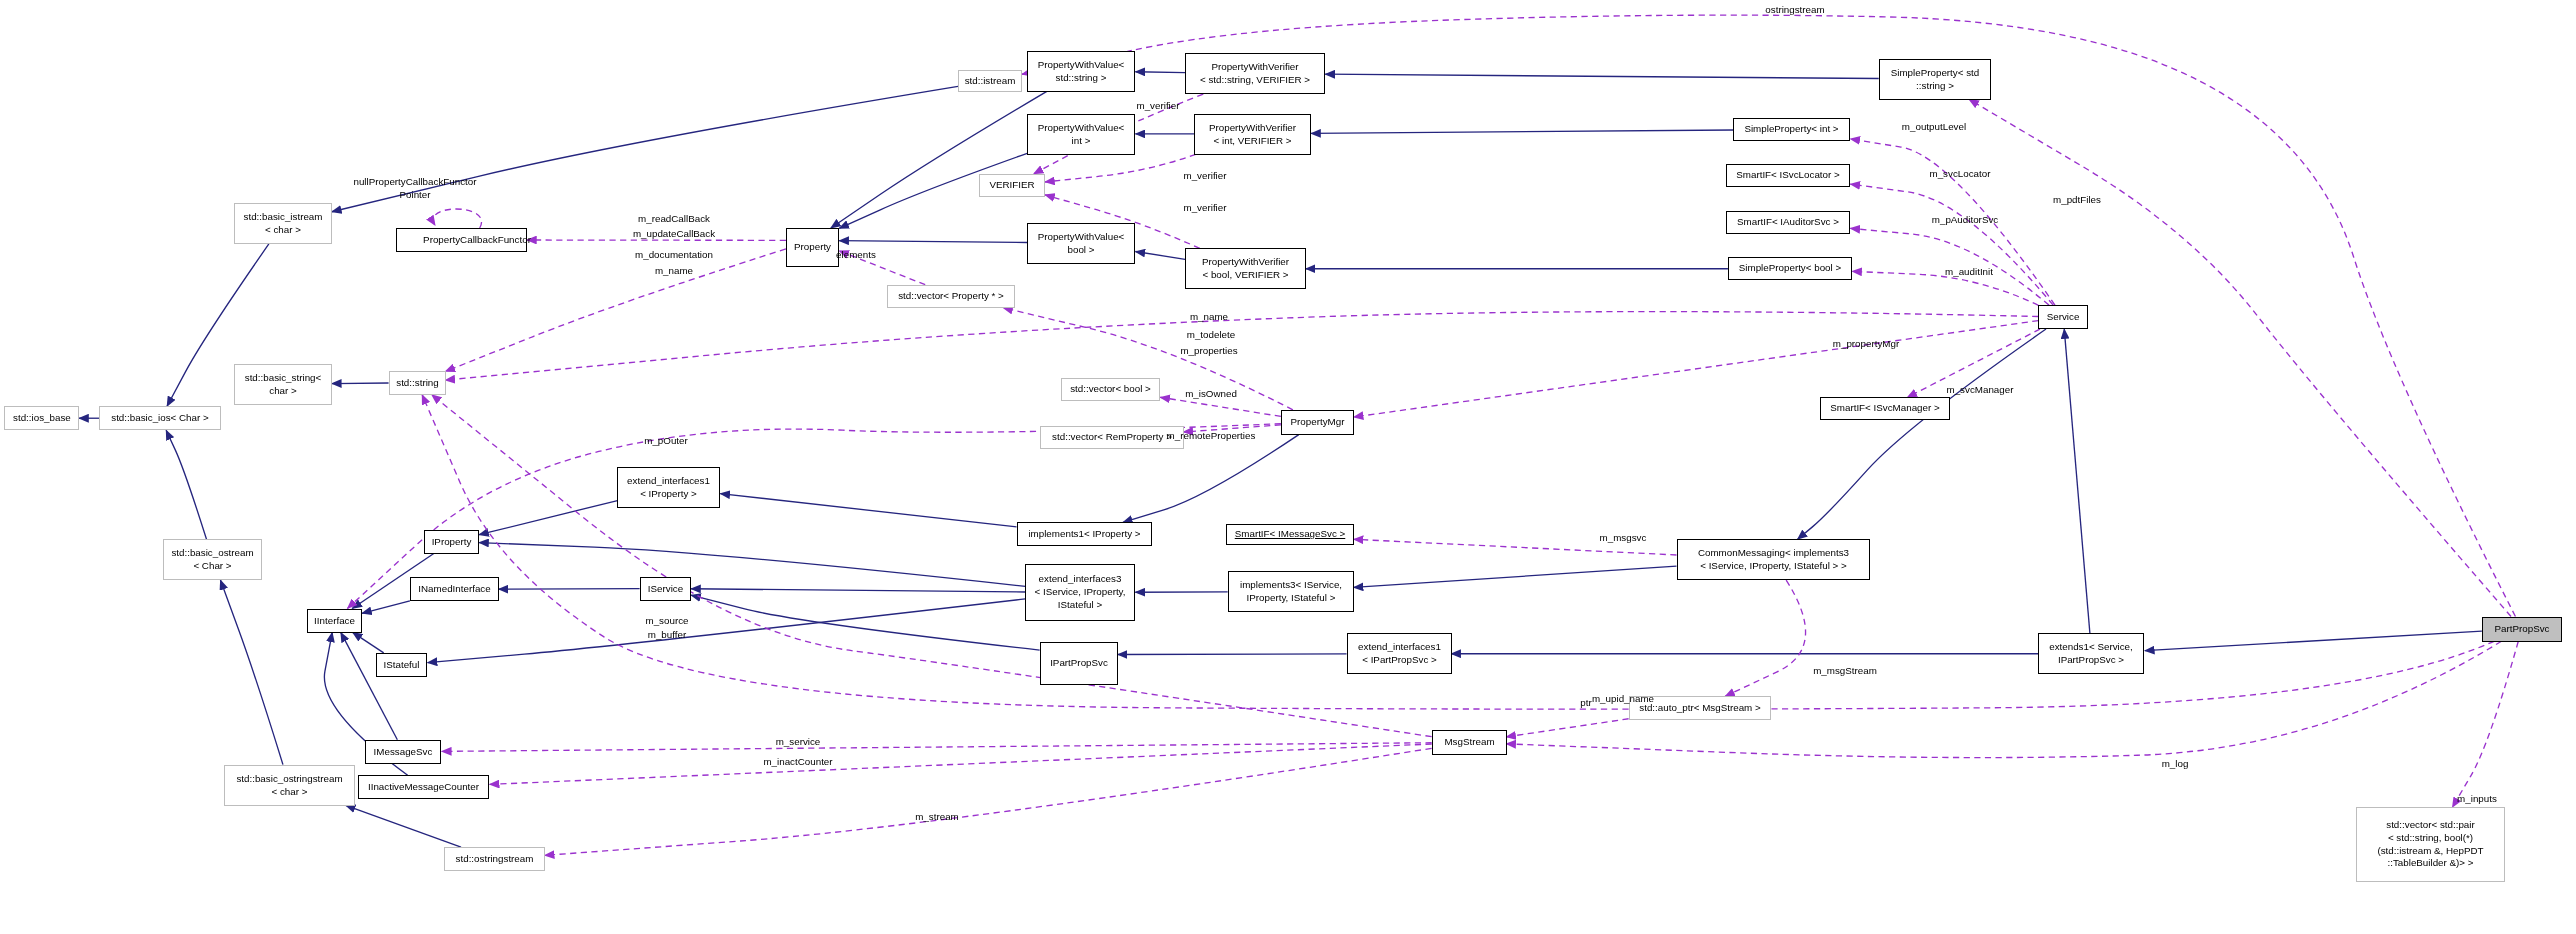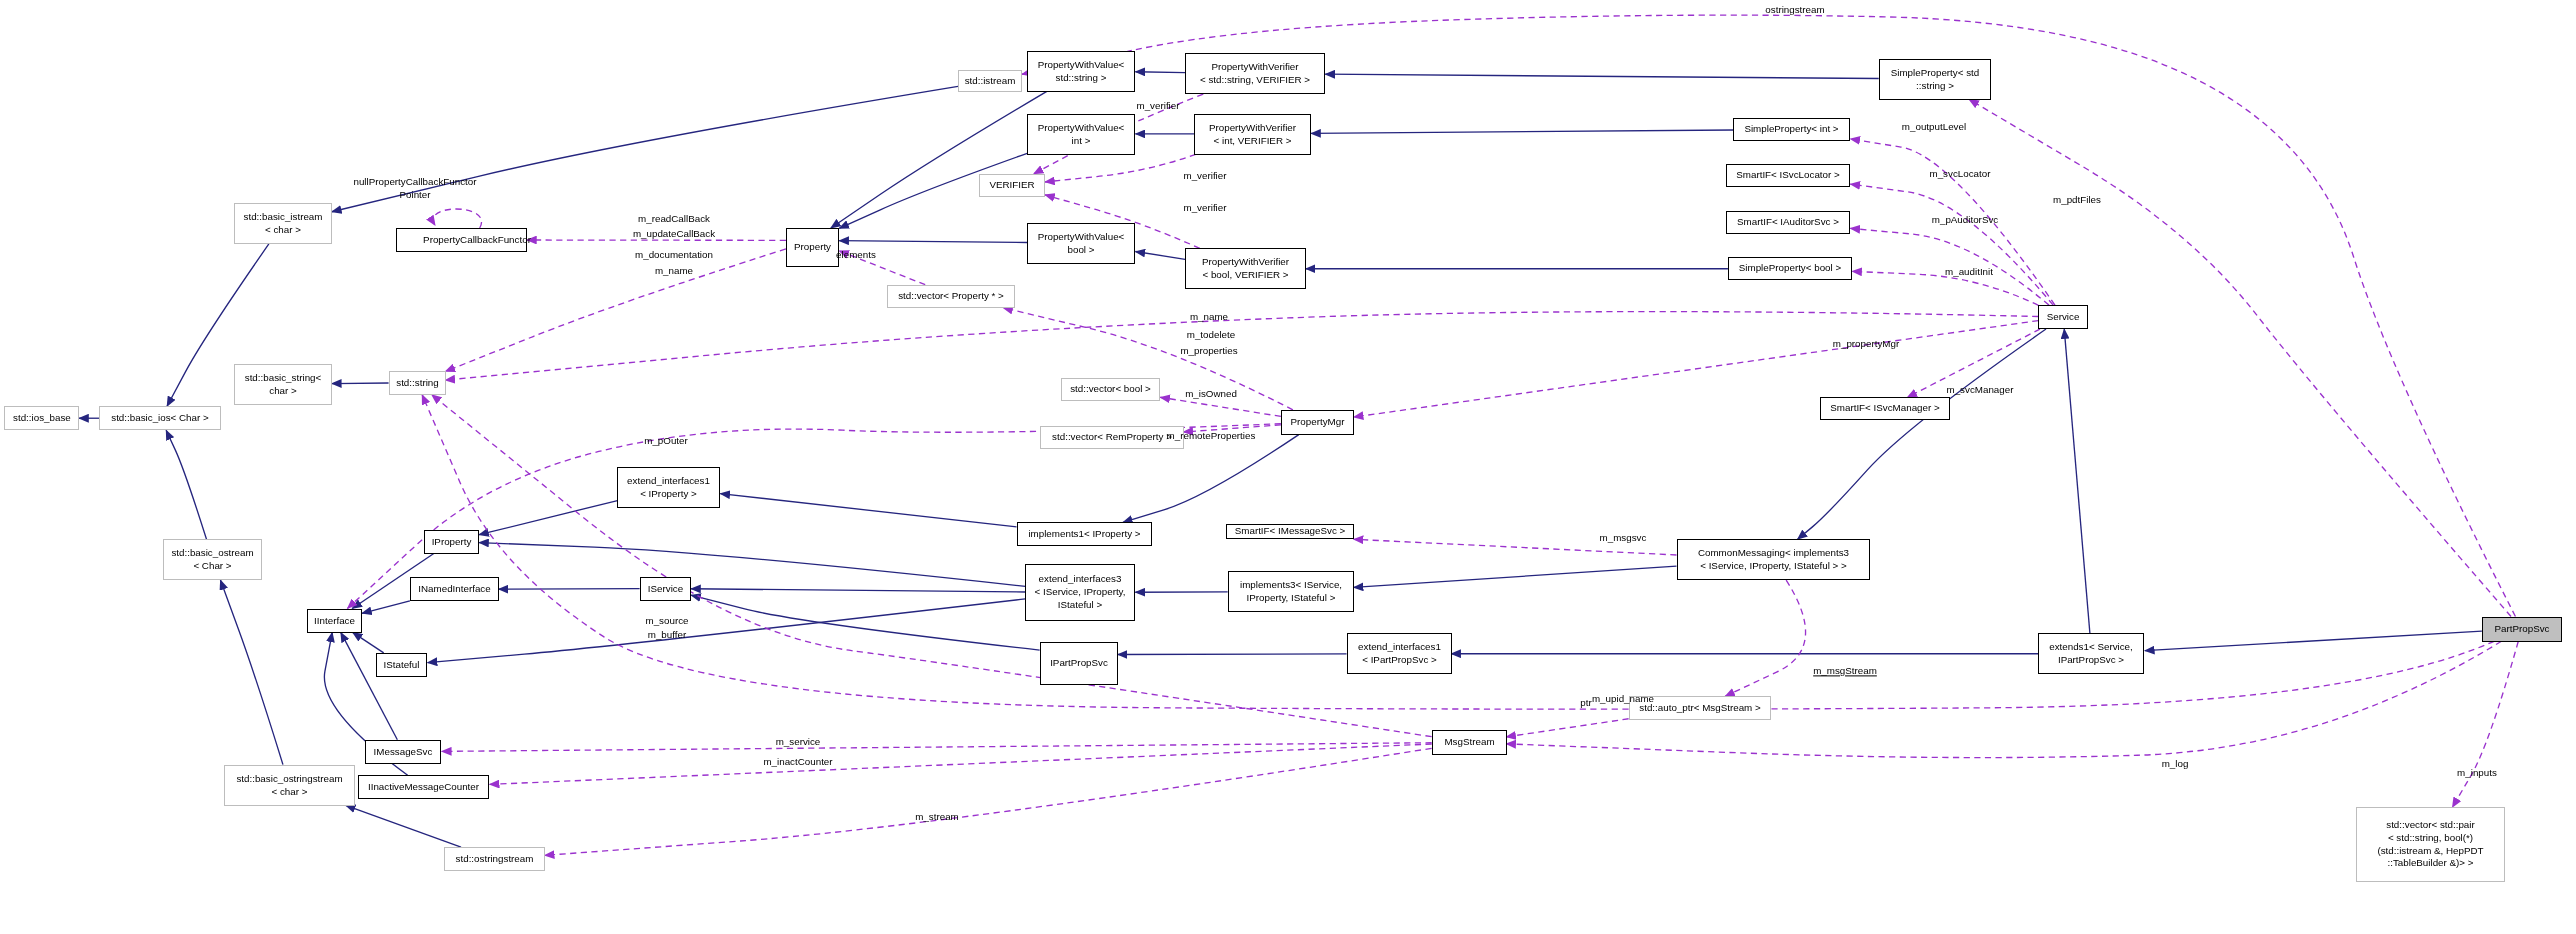--- a/index.html
+++ b/index.html
@@ -144,21 +144,21 @@
       <div class="node " style="left: 2038px; top: 305px; width: 50px; height: 24px;">Service</div>
       <div class="node external" style="left: 887px; top: 285px; width: 128px; height: 23px;">std::vector&lt; Property * &gt;</div>
       <div class="node external" style="left: 1061px; top: 378px; width: 99px; height: 23px;">std::vector&lt; bool &gt;</div>
       <div class="node external" style="left: 1040px; top: 426px; width: 144px; height: 23px;">std::vector&lt; RemProperty &gt;</div>
       <div class="node " style="left: 1281px; top: 410px; width: 73px; height: 25px;">PropertyMgr</div>
       <div class="node " style="left: 1820px; top: 397px; width: 130px; height: 23px;">SmartIF&lt; ISvcManager &gt;</div>
       <div class="node " style="left: 617px; top: 467px; width: 103px; height: 41px;">extend_interfaces1
 &lt; IProperty &gt;</div>
       <div class="node " style="left: 424px; top: 530px; width: 55px; height: 24px;">IProperty</div>
       <div class="node " style="left: 1017px; top: 522px; width: 135px; height: 24px;">implements1&lt; IProperty &gt;</div>
-      <div class="node " style="left: 1226px; top: 524px; width: 128px; height: 15px;">SmartIF&lt; IMessageSvc &gt;</div>
+      <div class="node " style="left: 1226px; top: 524px; width: 128px; height: 21px; text-decoration: underline;">SmartIF&lt; IMessageSvc &gt;</div>
       <div class="node " style="left: 1677px; top: 539px; width: 193px; height: 41px;">CommonMessaging&lt; implements3
 &lt; IService, IProperty, IStateful &gt; &gt;</div>
       <div class="node " style="left: 410px; top: 577px; width: 89px; height: 24px;">INamedInterface</div>
       <div class="node " style="left: 640px; top: 577px; width: 51px; height: 24px;">IService</div>
       <div class="node " style="left: 1025px; top: 564px; width: 110px; height: 57px;">extend_interfaces3
 &lt; IService, IProperty,
 IStateful &gt;</div>
       <div class="node " style="left: 1228px; top: 571px; width: 126px; height: 41px;">implements3&lt; IService,
 IProperty, IStateful &gt;</div>
       <div class="node " style="left: 307px; top: 609px; width: 55px; height: 24px;">IInterface</div>
@@ -195,27 +195,27 @@
       <div class="edge-label" style="left: 1211px; top: 436px;">m_remoteProperties</div>
       <div class="edge-label" style="left: 666px; top: 441px;">m_pOuter</div>
       <div class="edge-label" style="left: 1209px; top: 317px;">m_name</div>
       <div class="edge-label" style="left: 1866px; top: 344px;">m_propertyMgr</div>
       <div class="edge-label" style="left: 1980px; top: 390px;">m_svcManager</div>
       <div class="edge-label" style="left: 1934px; top: 127px;">m_outputLevel</div>
       <div class="edge-label" style="left: 1960px; top: 174px;">m_svcLocator</div>
       <div class="edge-label" style="left: 1965px; top: 220px;">m_pAuditorSvc</div>
       <div class="edge-label" style="left: 1969px; top: 272px;">m_auditInit</div>
       <div class="edge-label" style="left: 1623px; top: 538px;">m_msgsvc</div>
-      <div class="edge-label" style="left: 1845px; top: 671px; text-decoration: underline;">m_msgStream</div>
+      <div class="edge-label" style="left: 1845px; top: 671px;">m_msgStream</div>
       <div class="edge-label" style="left: 1586px; top: 703px;">ptr</div>
       <div class="edge-label" style="left: 798px; top: 742px;">m_service</div>
       <div class="edge-label" style="left: 798px; top: 762px;">m_inactCounter</div>
       <div class="edge-label" style="left: 667px; top: 621px;">m_source</div>
       <div class="edge-label" style="left: 667px; top: 635px;">m_buffer</div>
       <div class="edge-label" style="left: 937px; top: 817px;">m_stream</div>
       <div class="edge-label" style="left: 1795px; top: 9.8px;">ostringstream</div>
       <div class="edge-label" style="left: 2077px; top: 200px;">m_pdtFiles</div>
       <div class="edge-label" style="left: 2175px; top: 764px;">m_log</div>
       <div class="edge-label" style="left: 1623px; top: 699px;">m_upid_name</div>
-      <div class="edge-label" style="left: 2477px; top: 773px; text-align: center;">m_inputs</div>
+      <div class="edge-label" style="left: 2477px; top: 799px; text-align: center;">m_inputs</div>
     </div>
 </div>
 
 
 </body></html>

